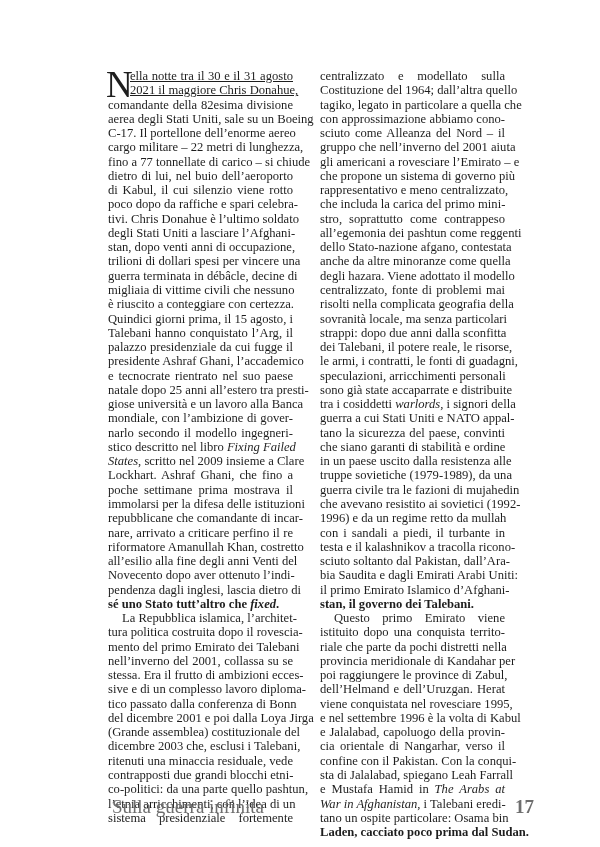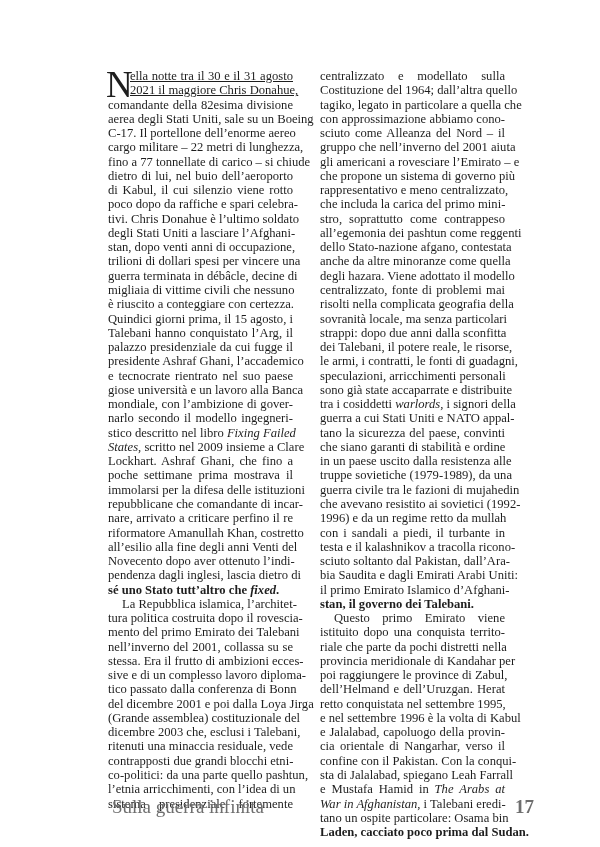--- a/index.html
+++ b/index.html
@@ -39,20 +39,21 @@
       <span class="ln"><span>stan, dopo venti anni di occupazione,</span></span>
       <span class="ln"><span>trilioni di dollari spesi per vincere una</span></span>
       <span class="ln"><span>guerra terminata in débâcle, decine di</span></span>
       <span class="ln"><span>migliaia di vittime civili che nessuno</span></span>
       <span class="ln"><span>è riuscito a conteggiare con certezza.</span></span>
       <span class="ln"><span>Quindici giorni prima, il 15 agosto, i</span></span>
       <span class="ln"><span>Talebani hanno conquistato l’Arg, il</span></span>
       <span class="ln"><span>palazzo presidenziale da cui fugge il</span></span>
       <span class="ln"><span>presidente Ashraf Ghani, l’accademico</span></span>
       <span class="ln"><span>e tecnocrate rientrato nel suo paese</span></span>
+      <span class="ln"><span>natale dopo 25 anni all’estero tra presti-</span></span>
       <span class="ln"><span>giose università e un lavoro alla Banca</span></span>
       <span class="ln"><span>mondiale, con l’ambizione di gover-</span></span>
       <span class="ln"><span>narlo secondo il modello ingegneri-</span></span>
       <span class="ln"><span>stico descritto nel libro </span><em>Fixing Failed</em></span>
       <span class="ln"><em>States</em><span>, scritto nel 2009 insieme a Clare</span></span>
       <span class="ln"><span>Lockhart. Ashraf Ghani, che fino a</span></span>
       <span class="ln"><span>poche settimane prima mostrava il</span></span>
       <span class="ln"><span>immolarsi per la difesa delle istituzioni</span></span>
       <span class="ln"><span>repubblicane che comandante di incar-</span></span>
       <span class="ln"><span>nare, arrivato a criticare perfino il re</span></span>
@@ -115,21 +116,21 @@
       <span class="ln"><span>sciuto soltanto dal Pakistan, dall’Ara-</span></span>
       <span class="ln"><span>bia Saudita e dagli Emirati Arabi Uniti:</span></span>
       <span class="ln"><span>il primo Emirato Islamico d’Afghani-</span></span>
       <span class="ln last"><span>stan, il governo dei Talebani.</span></span>
       <span class="ln indent"><span>Questo primo Emirato viene</span></span>
       <span class="ln"><span>istituito dopo una conquista territo-</span></span>
       <span class="ln"><span>riale che parte da pochi distretti nella</span></span>
       <span class="ln"><span>provincia meridionale di Kandahar per</span></span>
       <span class="ln"><span>poi raggiungere le province di Zabul,</span></span>
       <span class="ln"><span>dell’Helmand e dell’Uruzgan. Herat</span></span>
-      <span class="ln"><span>retto conquistata nel settembre 1995,</span></span>
+      <span class="ln"><span>viene conquistata nel rovesciare 1995,</span></span>
       <span class="ln"><span>e nel settembre 1996 è la volta di Kabul</span></span>
       <span class="ln"><span>e Jalalabad, capoluogo della provin-</span></span>
       <span class="ln"><span>cia orientale di Nangarhar, verso il</span></span>
       <span class="ln"><span>confine con il Pakistan. Con la conqui-</span></span>
       <span class="ln"><span>sta di Jalalabad, spiegano Leah Farrall</span></span>
       <span class="ln"><span>e Mustafa Hamid in </span><em>The Arabs at</em></span>
       <span class="ln"><em>War in Afghanistan</em><span>, i Talebani eredi-</span></span>
       <span class="ln"><span>tano un ospite particolare: Osama bin</span></span>
       <span class="ln last"><span>Laden, cacciato poco prima dal Sudan.</span></span>
     </div>

